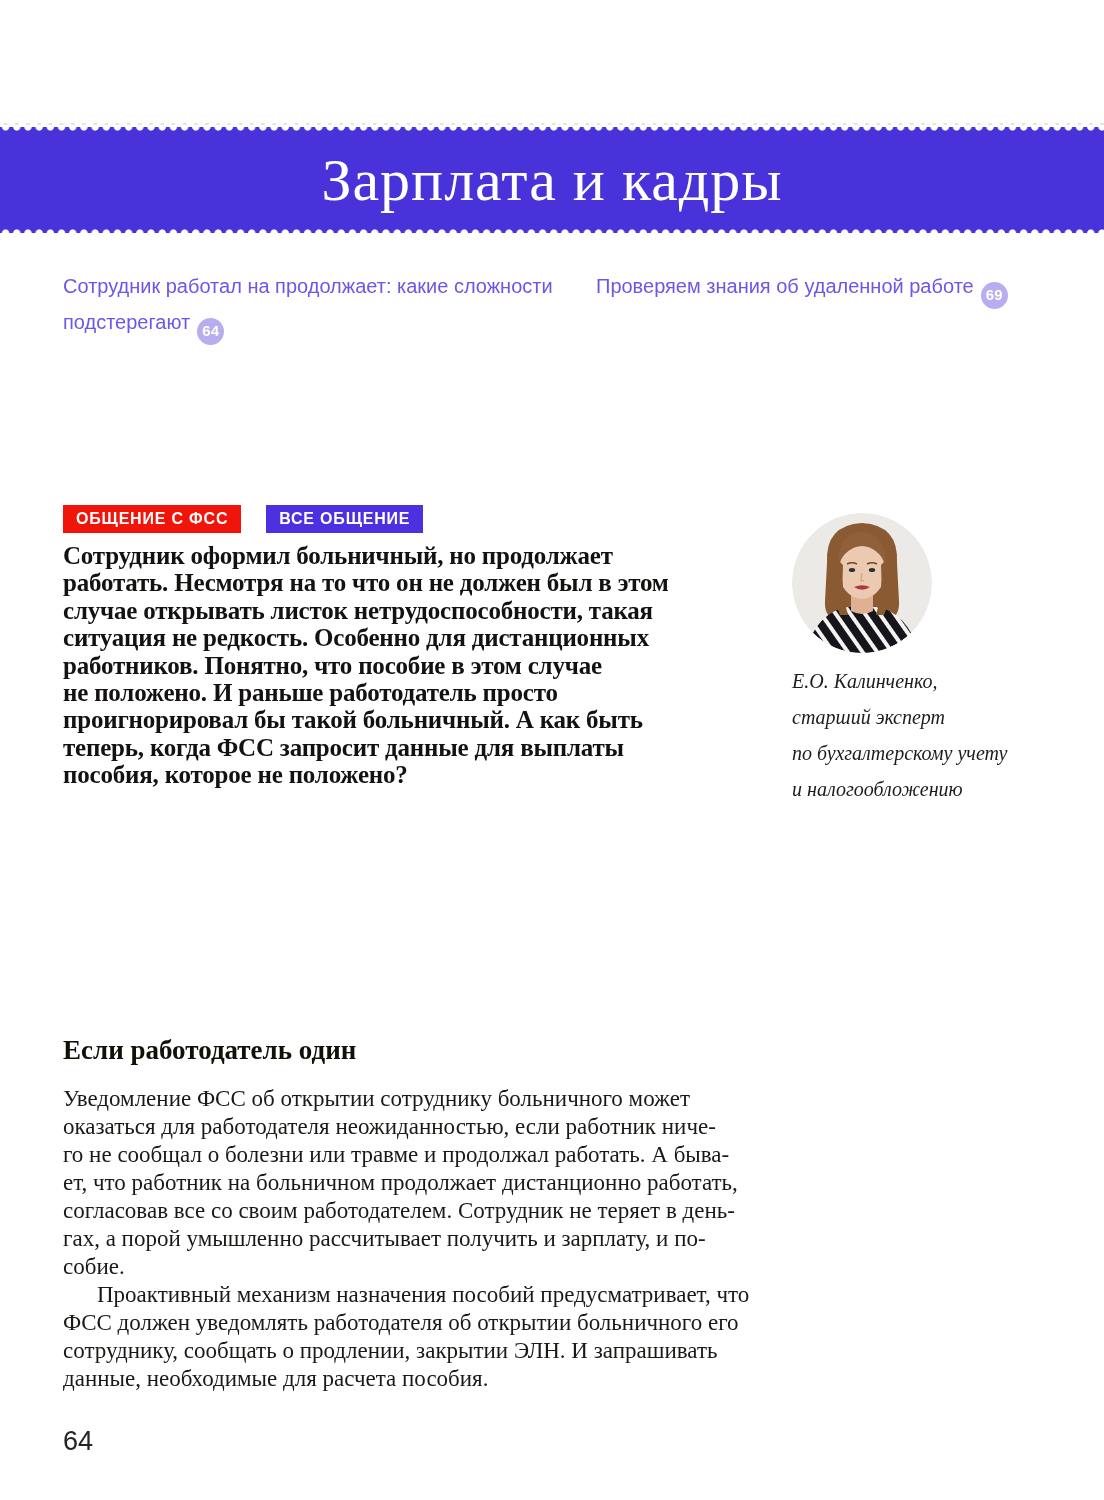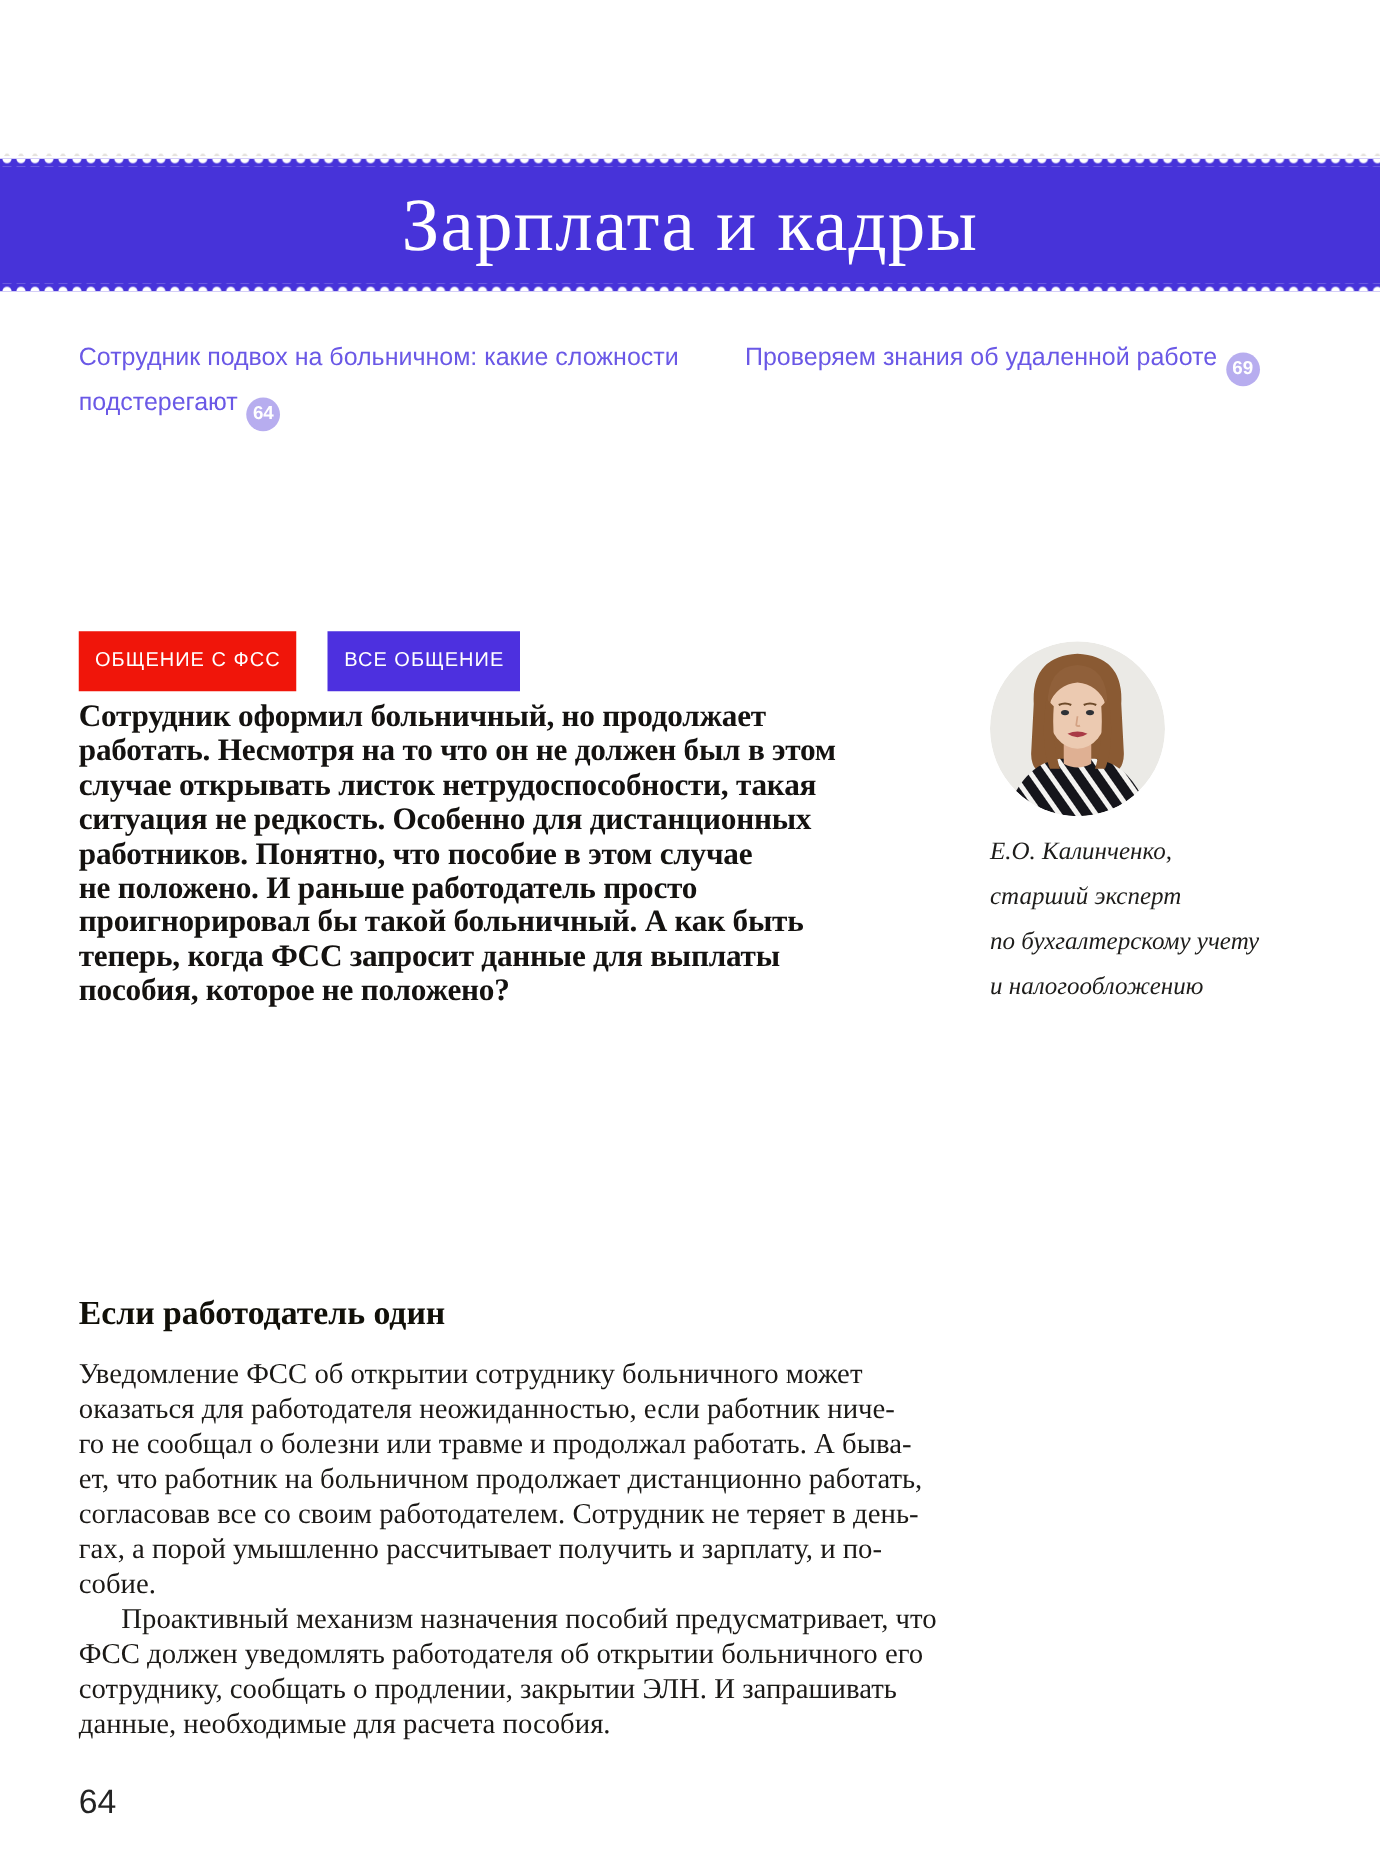--- a/index.html
+++ b/index.html
@@ -80,43 +80,42 @@
 
   
   .tags{
     position:absolute;
     left:63px;top:505px;
     display:flex;gap:25px;
   }
   .tag{
     display:inline-flex;align-items:center;
     height:28px;
-    padding:10px 13px;
+    padding:0 13px;
     font-family:"Liberation Sans","DejaVu Sans",sans-serif;
     font-size:16px;
-    font-weight:400;
+    font-weight:700;
     letter-spacing:.8px;
     color:#ffffff;
     white-space:nowrap;
   }
   .tag.red{background:#F0150A;}
   .tag.blue{background:#4D30DF;}
 
   
   .lead{
     position:absolute;
     left:63px;top:542px;
     width:710px;
     font-weight:700;
     font-size:25px;
     line-height:27.4px;
     letter-spacing:-.2px;
     color:#141210;
     white-space:pre-line;
-    margin-top:18px;
   }
 
   
   .author{
     position:absolute;
     left:792px;top:513px;
     width:280px;
   }
   .avatar{
     width:140px;height:140px;
@@ -183,21 +182,21 @@
 
 <div class="page">
 
   <div class="perf-ghost"></div>
 
   <header class="banner">
     <h1>Зарплата и кадры</h1>
   </header>
 
   <div class="toc-item first">
-    <span>Сотрудник подвох на больничном: какие сложности подстерегают</span><span class="toc-badge">64</span>
+    <span>Сотрудник работал на продолжает: какие сложности подстерегают</span><span class="toc-badge">64</span>
   </div>
 
   <div class="toc-item second">
     <span>Проверяем знания об удаленной работе</span><span class="toc-badge">69</span>
   </div>
 
   <div class="tags">
     <span class="tag red">ОБЩЕНИЕ С ФСС</span>
     <span class="tag blue">ВСЕ ОБЩЕНИЕ</span>
   </div>

